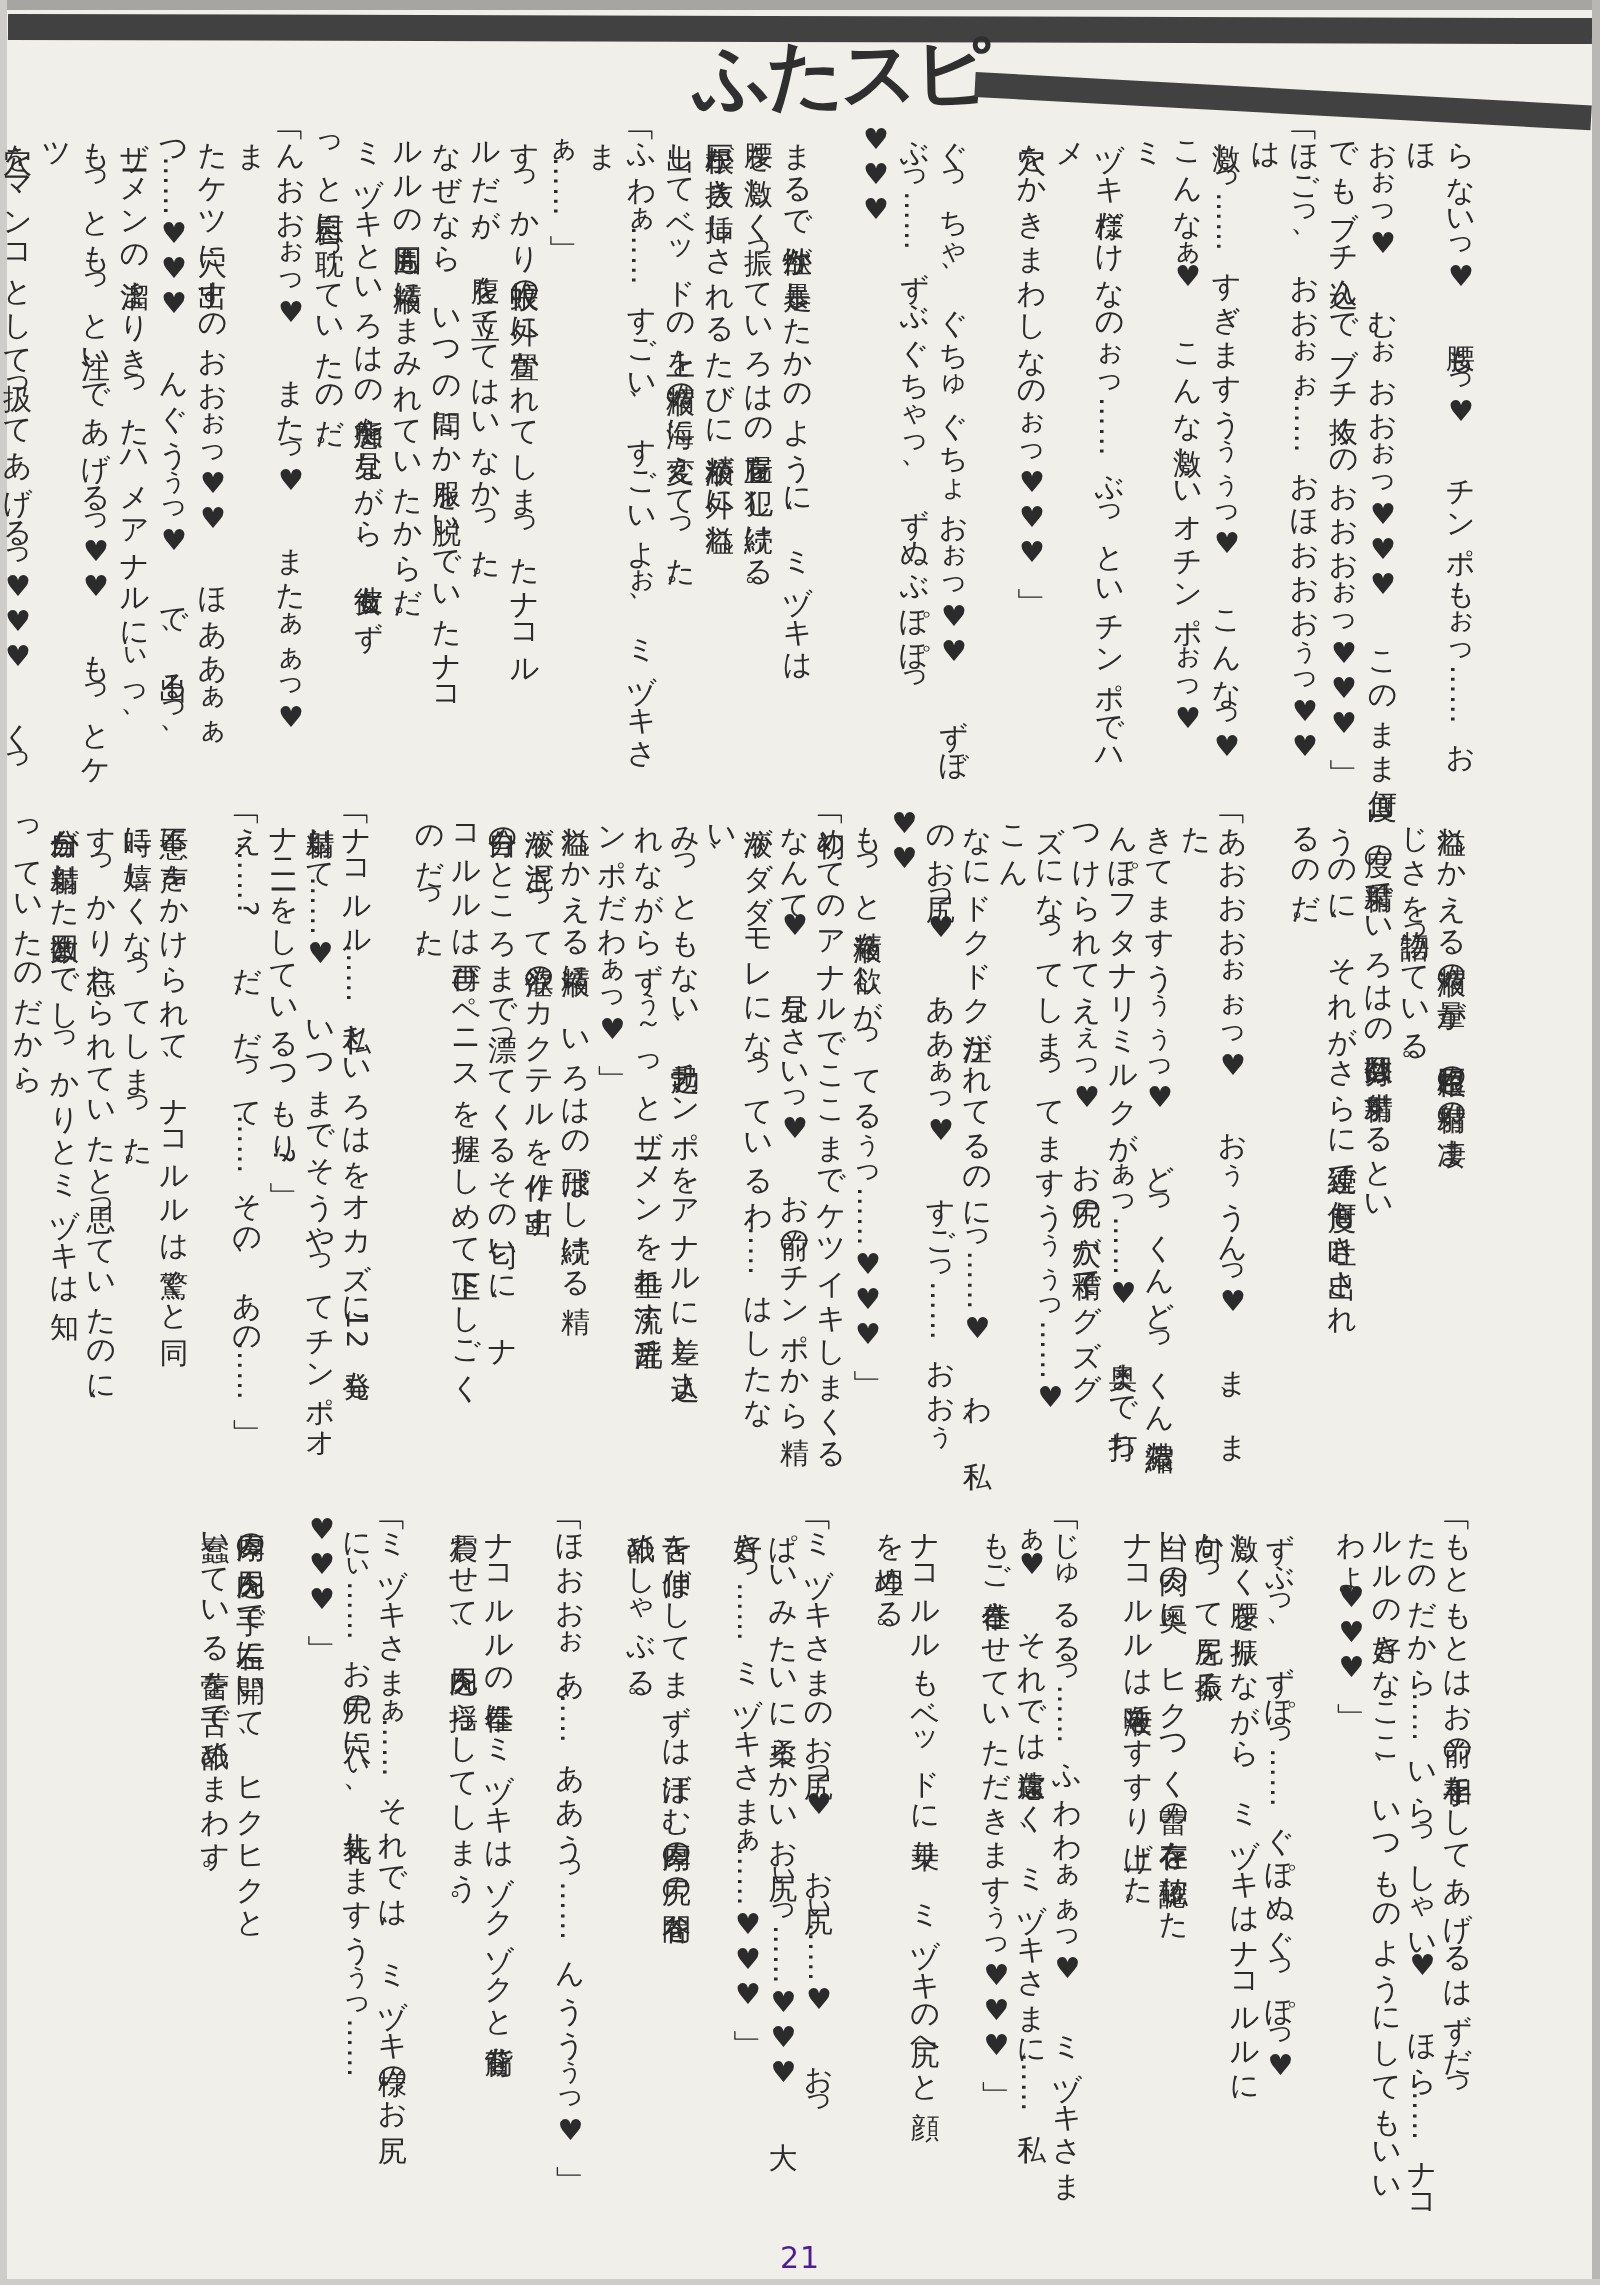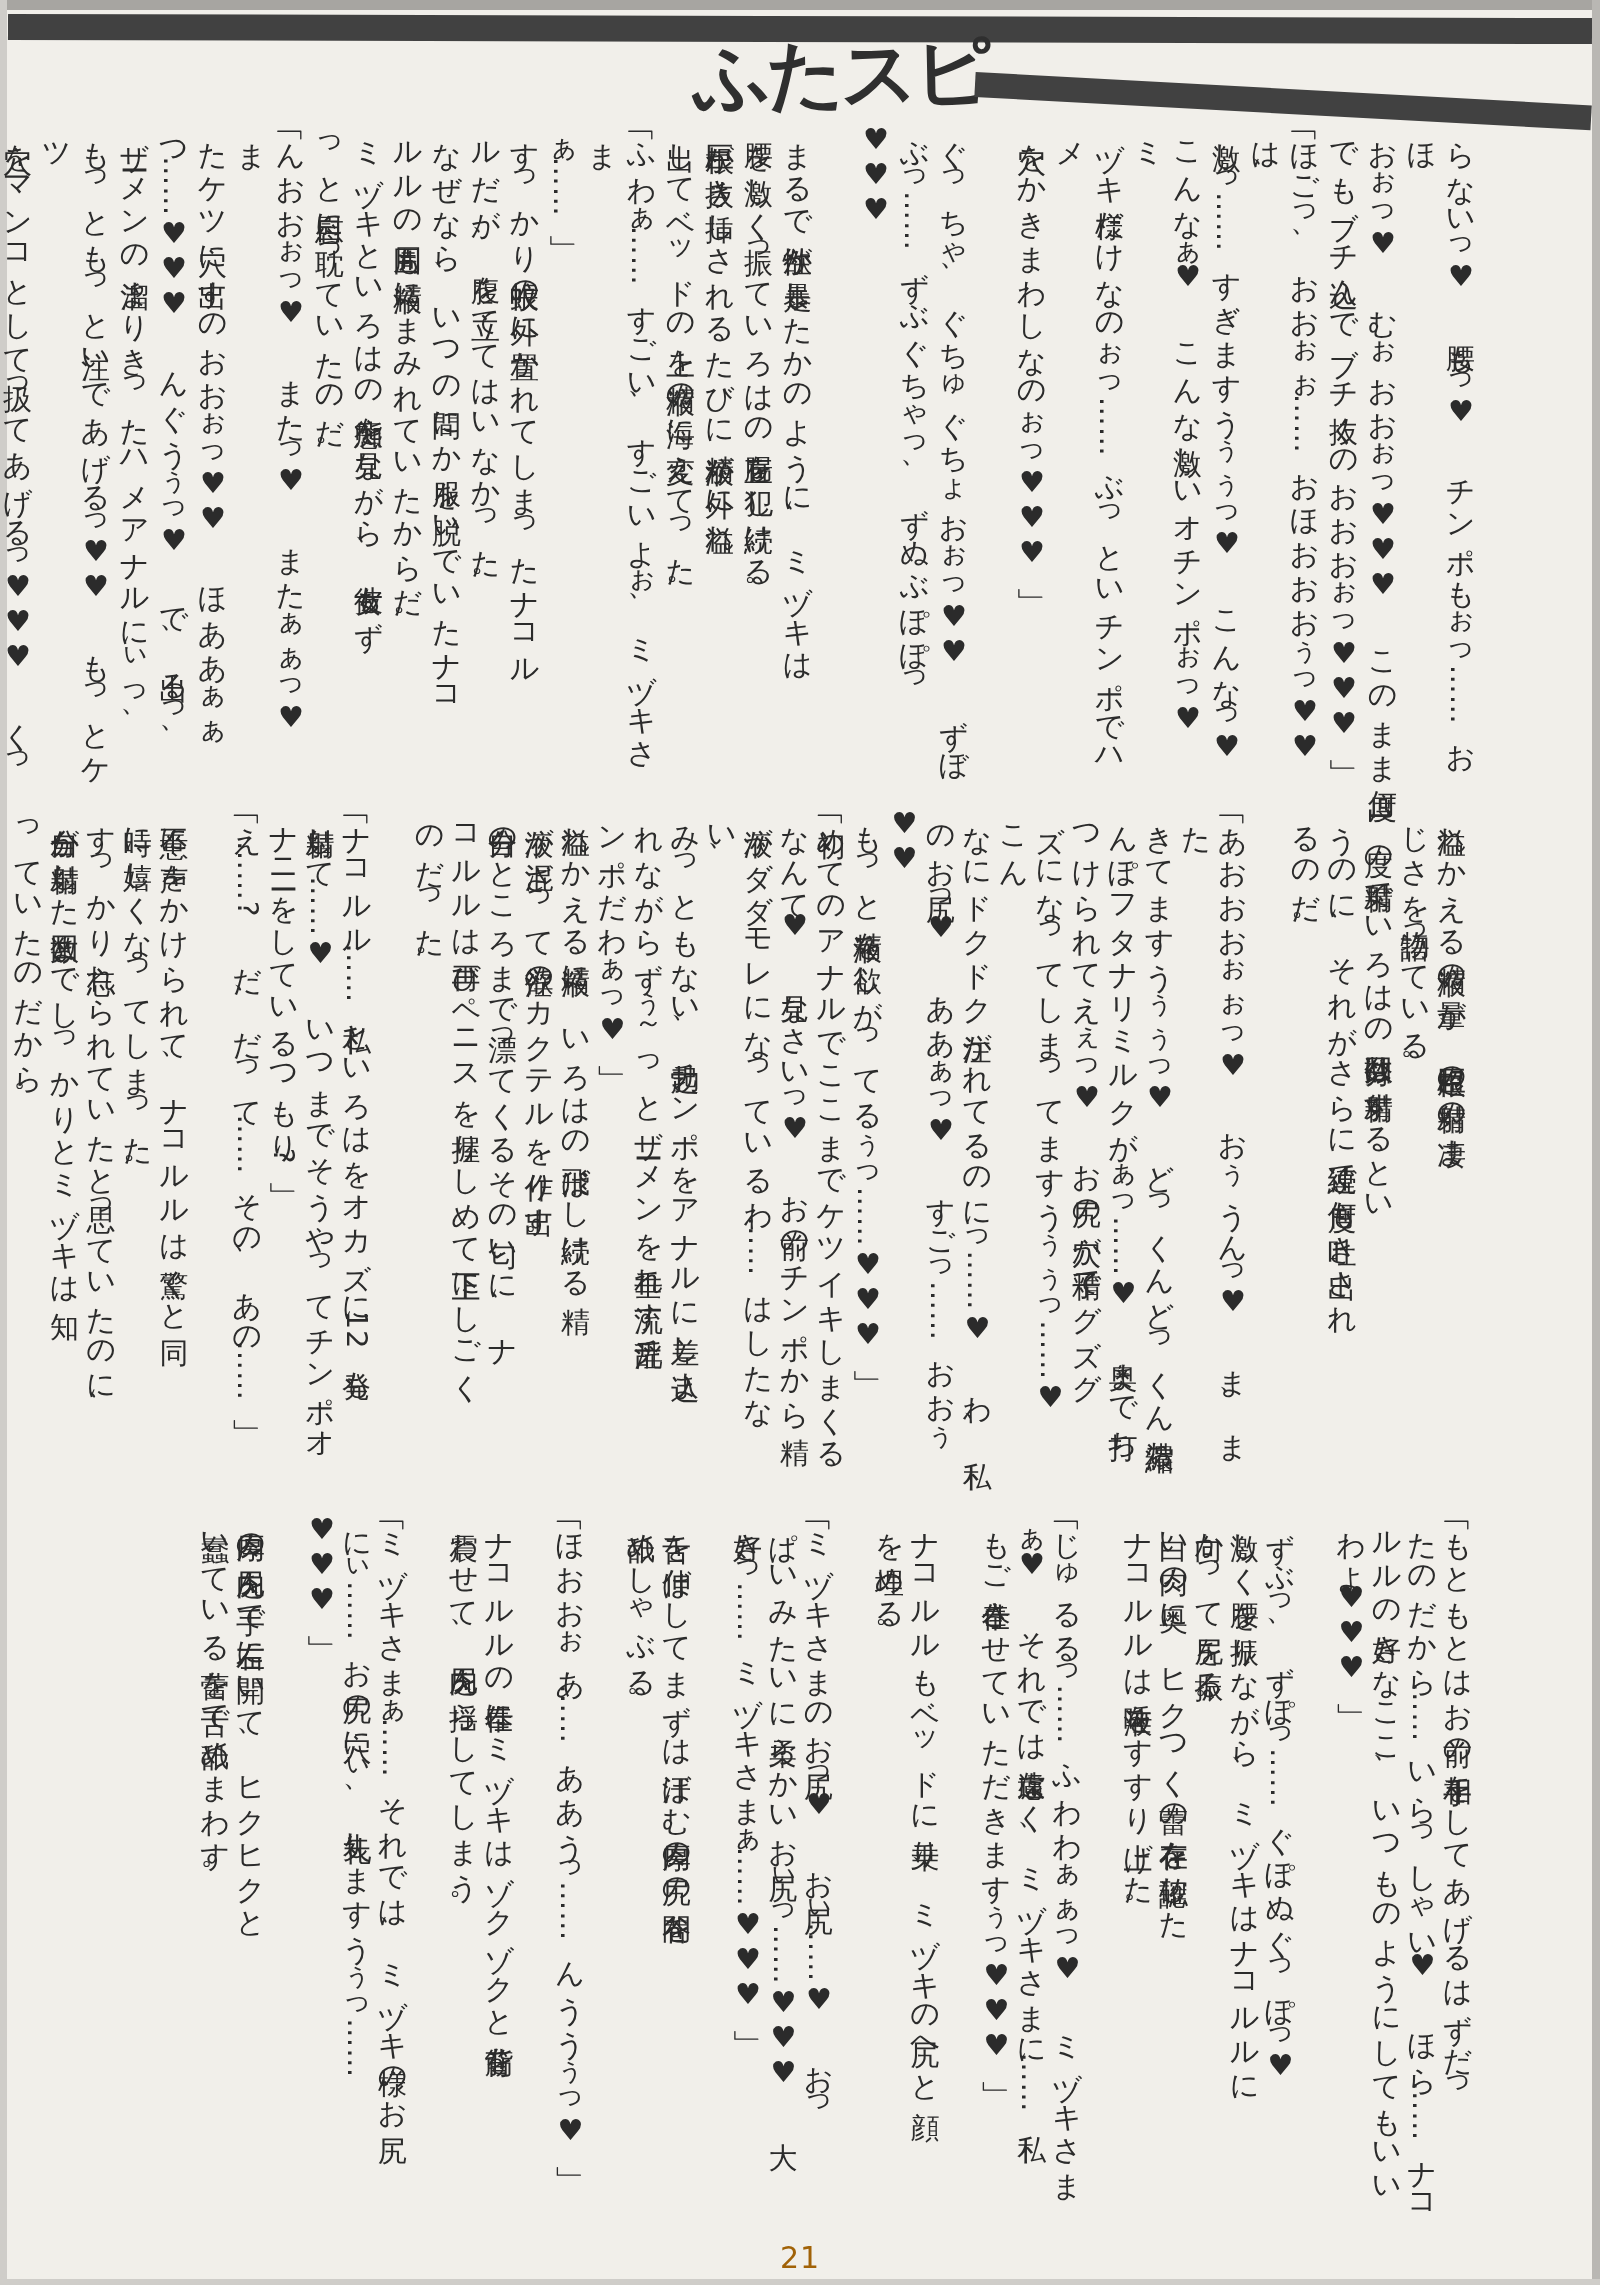--- a/index.html
+++ b/index.html
@@ -31,21 +31,21 @@
     white-space:pre-line;
     color:#2b2b2b;
     letter-spacing:1px;
   }
   .block1{left:145px;top:122px;width:1335px;height:652px;font-size:29px;line-height:39px;}
   .block2{left:150px;top:806px;width:1320px;height:658px;font-size:29px;line-height:36.5px;}
   .block3{left:195px;top:1512px;width:1280px;height:714px;font-size:29px;line-height:35.5px;}
 
   .page-number{
     position:absolute;left:0;right:0;top:2240px;text-align:center;
-    font-size:30px;color:#a16207;letter-spacing:1px;
+    font-size:30px;color:#4c1d95;letter-spacing:1px;
   }
 </style>
 </head>
 <body>
 
 <div class="page">
   <div class="edge top"></div>
   <div class="edge left"></div>
   <div class="edge right"></div>
   <div class="edge bottom"></div>

